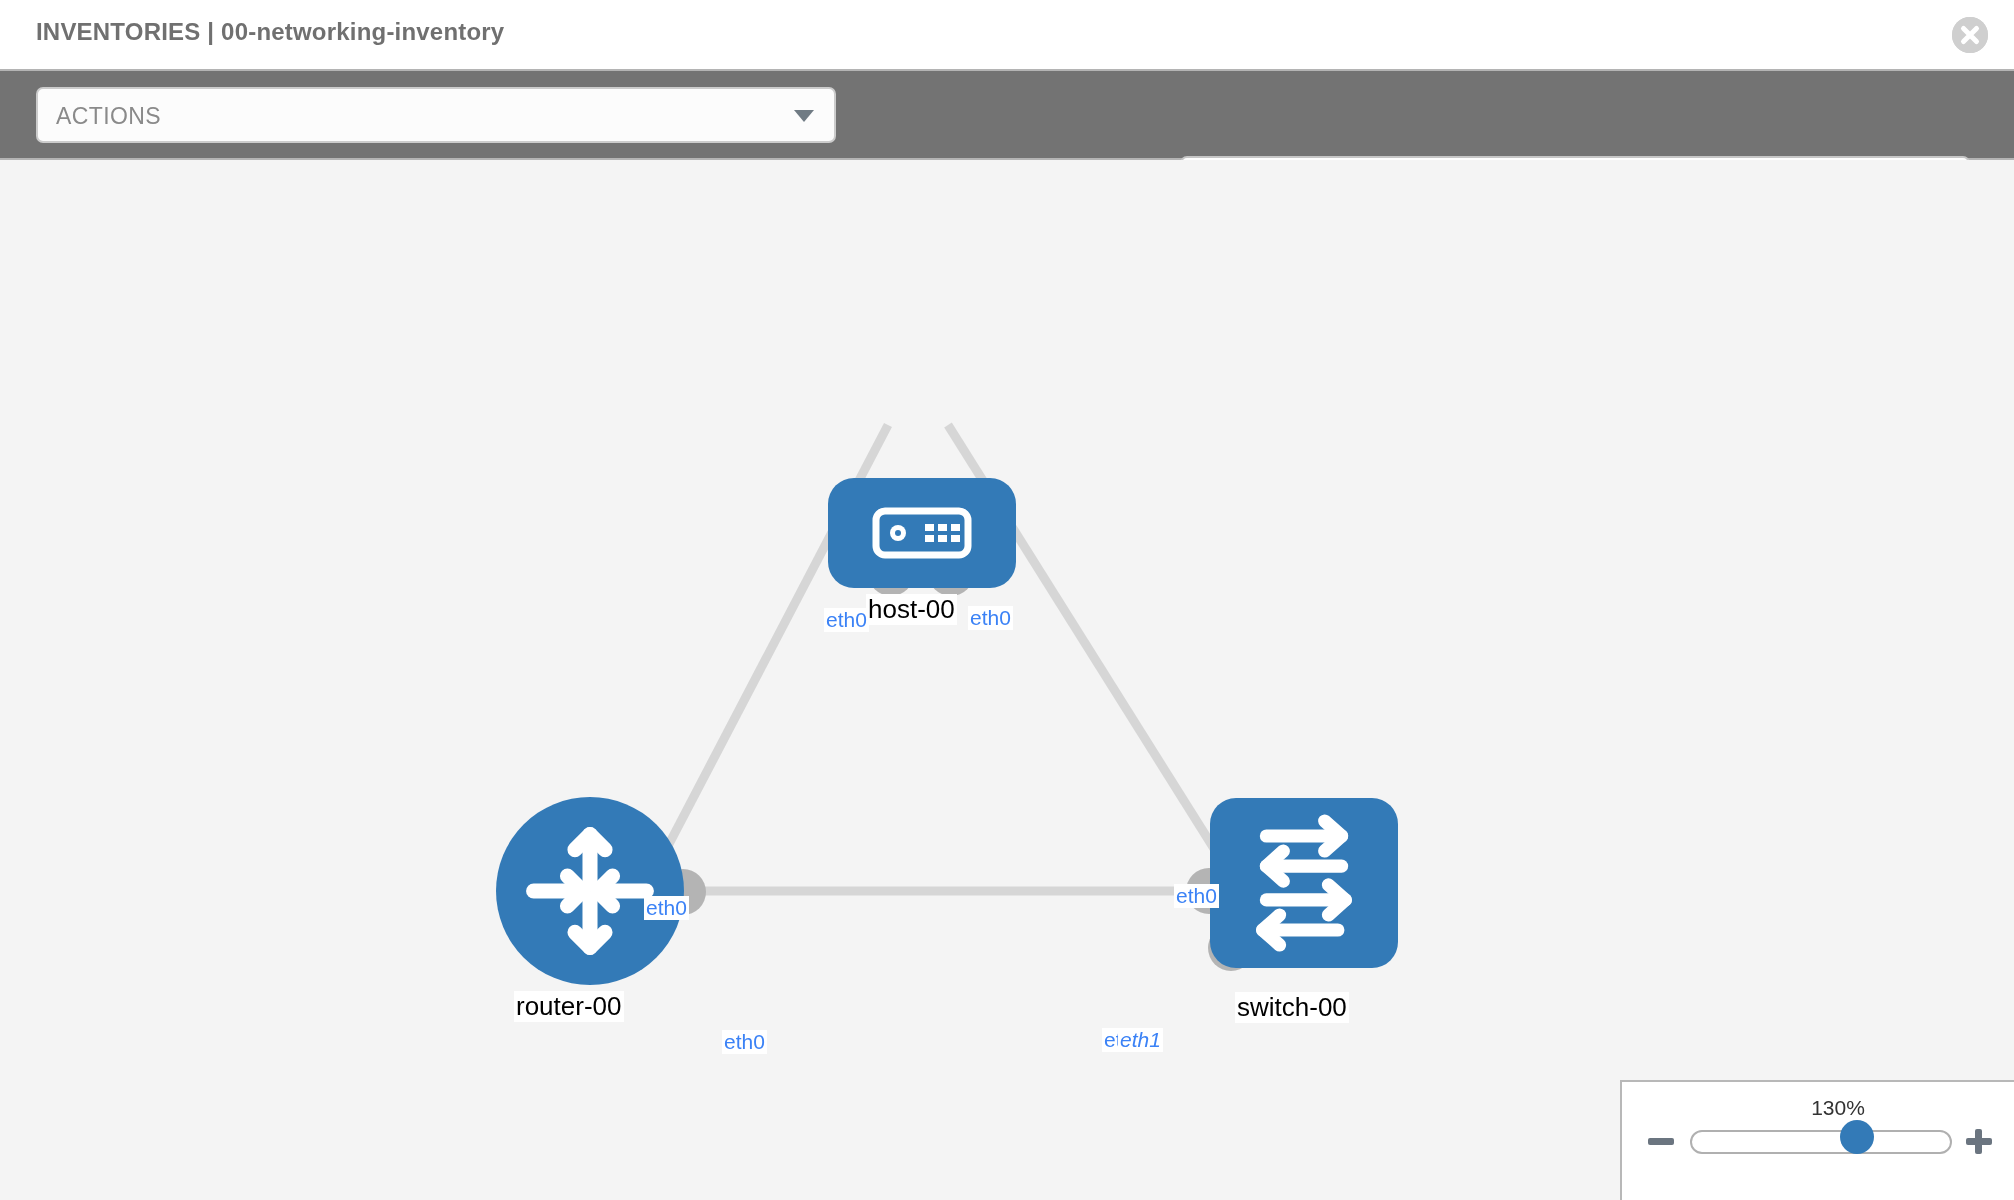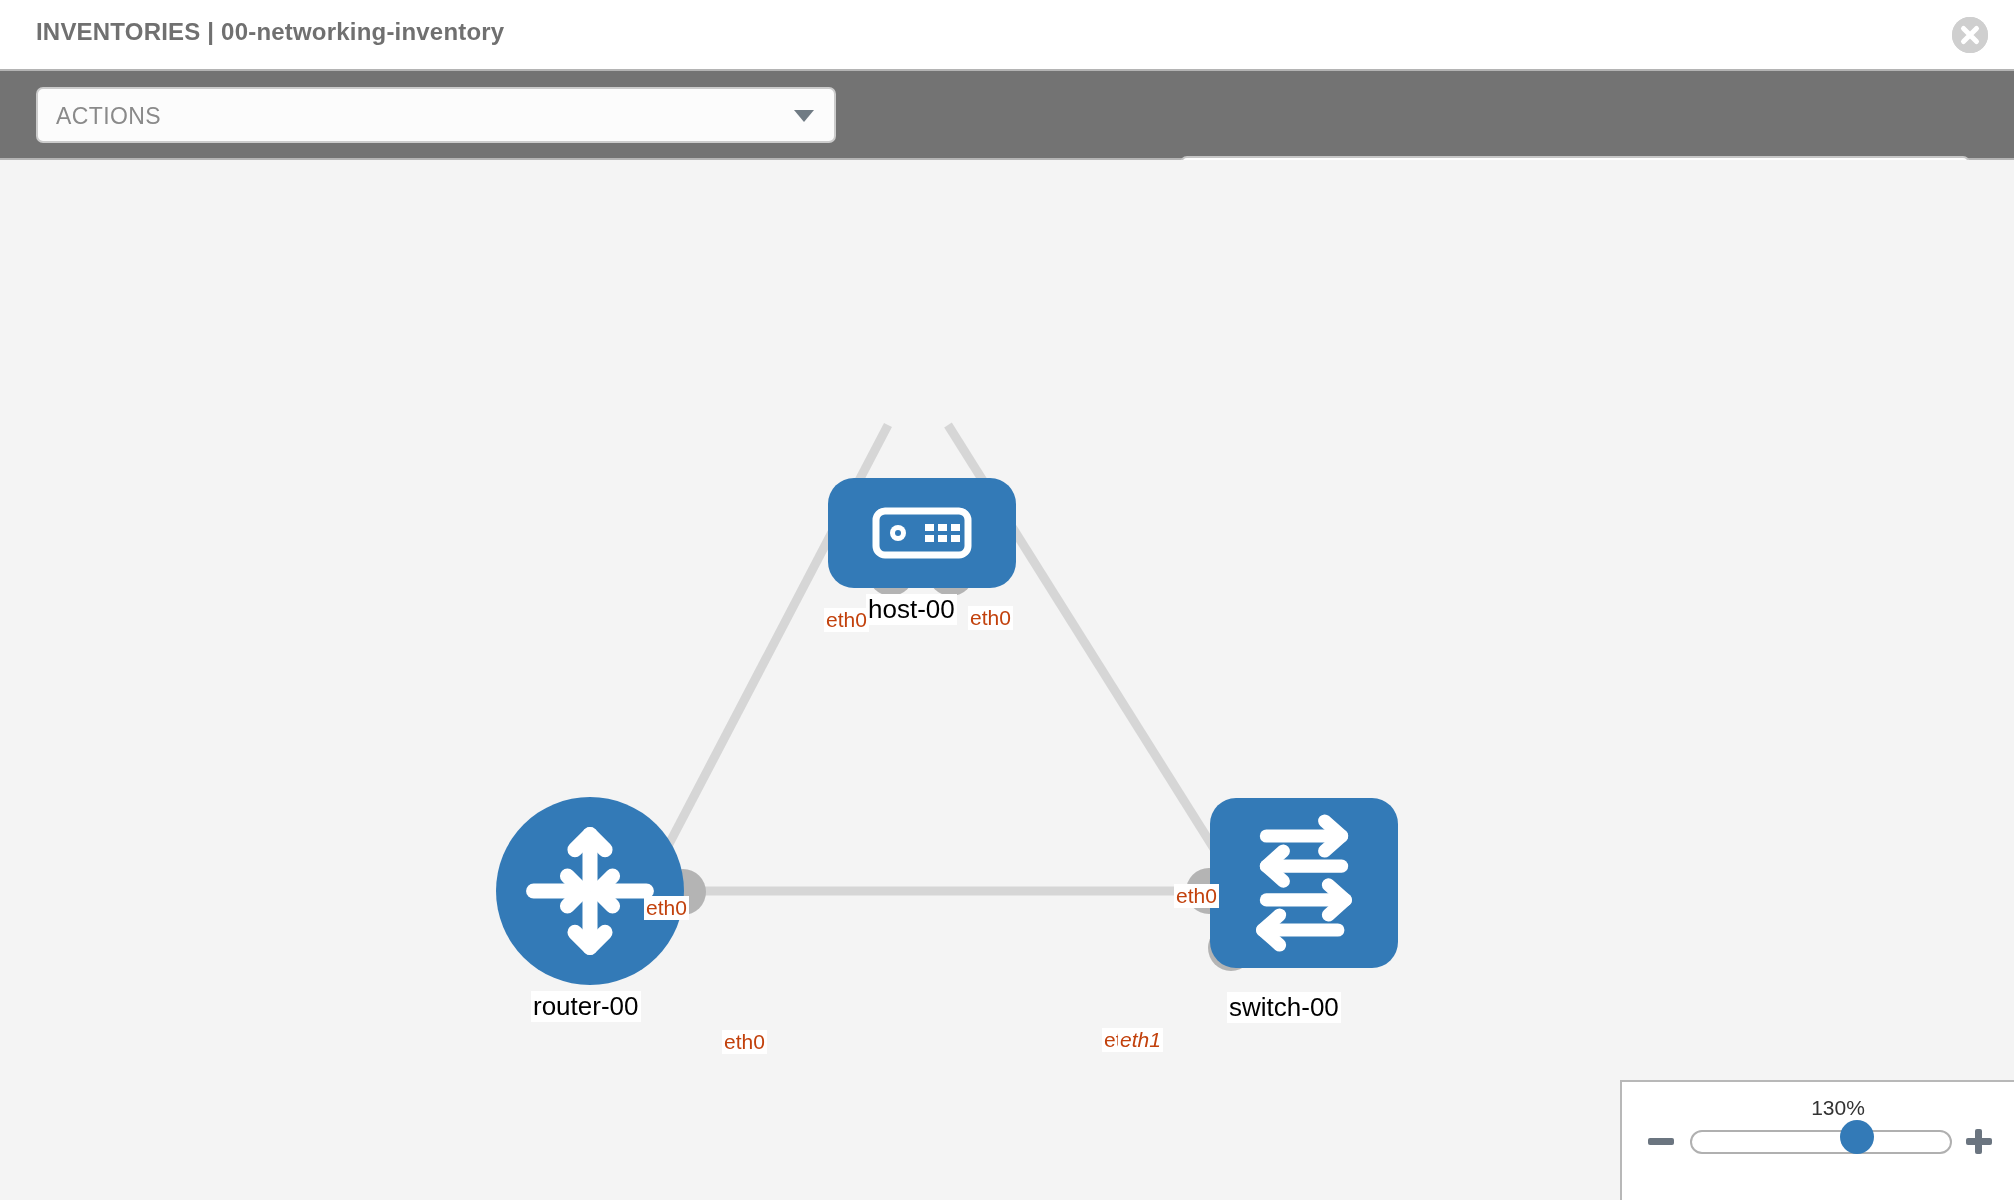--- a/index.html
+++ b/index.html
@@ -178,21 +178,21 @@
     position: absolute;
     width: 46px; height: 46px;
     border-radius: 50%;
     background: #b4b4b4;
     cursor: pointer;
   }
 
   .edge-label {
     position: absolute;
     font-size: 21px;
-    color: #c2410c;
+    color: #3b82f6;
     background: #ffffff;
     padding: 0 2px;
     white-space: nowrap;
   }
 
   
   .zoom-panel {
     position: absolute;
     left: 1620px;
     top: 1080px;
@@ -343,21 +343,21 @@
           <path d="M50 54 L50 80"></path>
           <path d="M42 72 L50 80 L58 72"></path>
 
           <path d="M20 50 L46 50"></path>
           <path d="M38 42 L46 50 L38 58"></path>
 
           <path d="M80 50 L54 50"></path>
           <path d="M62 42 L54 50 L62 58"></path>
         </g>
       </svg>
-      <div class="node-label" style="left:18px; top:194px;margin-left:17px;">router-00</div>
+      <div class="node-label" style="left:18px; top:194px;">router-00</div>
     </div>
 
     <div class="edge-label" style="left:644px; top:736px;">eth0</div>
     <div class="edge-label" style="left:722px; top:870px;">eth0</div>
 
     <div class="port-dot" style="left:1208px; top:765px;"></div>
     <div class="port-dot" style="left:1186px; top:708px;"></div>
 
     <div class="node" id="node-switch" style="left:1210px; top:638px;">
       <div class="node-shape"></div>
@@ -370,21 +370,21 @@
           <path d="M70 36 L30 36"></path>
           <path d="M39 28 L30 36 L39 44"></path>
 
           <path d="M30 54 L72 54"></path>
           <path d="M63 46 L72 54 L63 62"></path>
 
           <path d="M68 70 L28 70"></path>
           <path d="M37 62 L28 70 L37 78"></path>
         </g>
       </svg>
-      <div class="node-label" style="left:17px; top:194px;">switch-00</div>
+      <div class="node-label" style="left:25px; top:194px;">switch-00</div>
     </div>
 
     <div class="edge-label" style="left:1174px; top:724px;">eth0</div>
     <div class="edge-label" style="left:1102px; top:868px;">eth0</div>
     <div class="edge-label" style="left:1118px; top:868px;font-style:italic;">eth1</div>
 
   </div>
 
   <div class="zoom-panel">
     <div class="zoom-value">130%</div>

